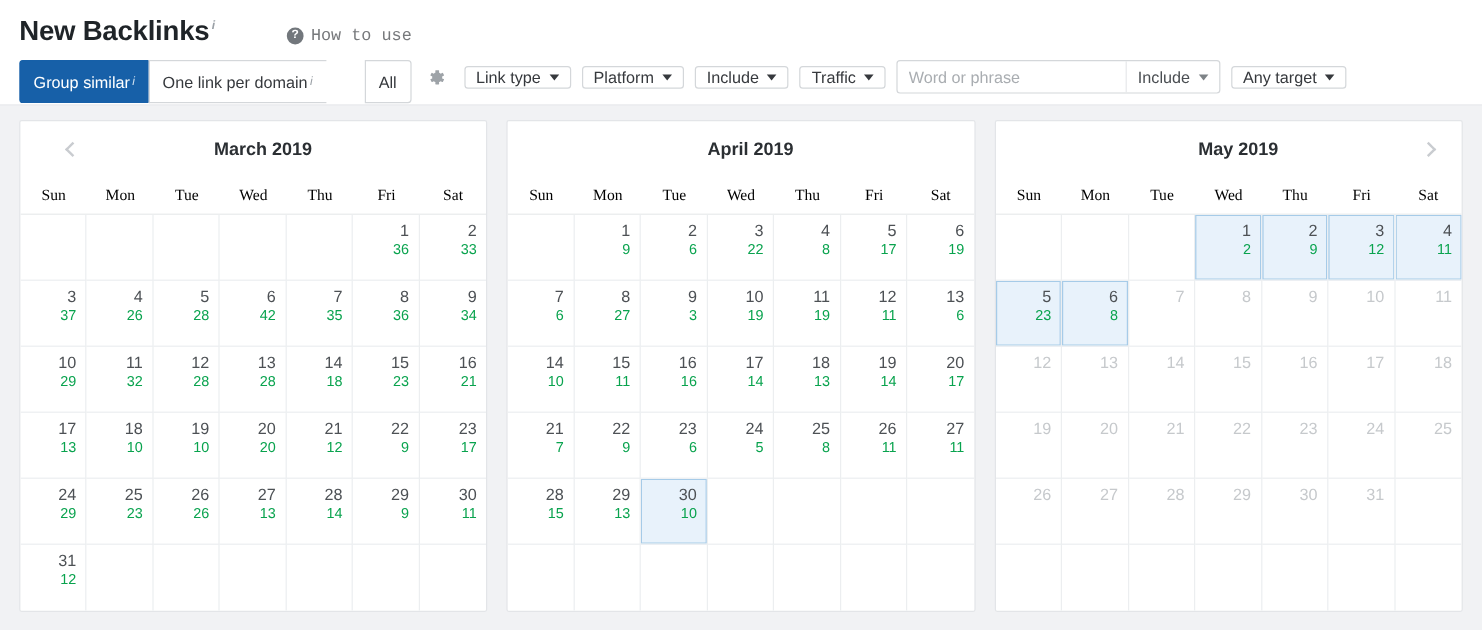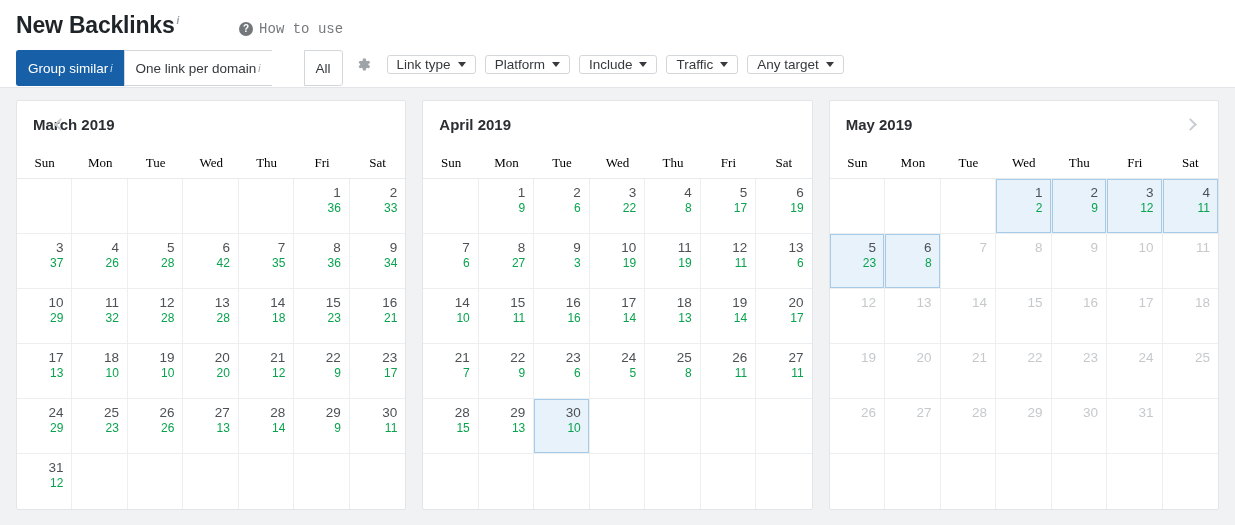--- a/index.html
+++ b/index.html
@@ -172,21 +172,21 @@
     background: #ffffff;
     border: 1px solid #e3e5e8;
     border-radius: 2px;
     overflow: hidden;
   }
   .cal-head {
     position: relative;
     height: 46px;
     display: flex;
     align-items: center;
-    justify-content: flex-start;
+    justify-content: center;
     margin-left: 16px;
   }
   .cal-title {
     font-size: 15px;
     font-weight: bold;
     color: #2b2f33;
   }
   .nav-arrow {
     position: absolute;
     top: 0;
@@ -304,20 +304,27 @@
     </div>
     <div class="dropdown">
       <span>Include</span>
       <span class="caret"></span>
     </div>
     <div class="dropdown">
       <span>Traffic</span>
       <span class="caret"></span>
     </div>
 
+    <div class="search-group">
+      <input class="search-input" type="text" placeholder="Word or phrase" style="">
+      <div class="include-dd">
+        <span>Include</span>
+        <span class="caret"></span>
+      </div>
+    </div>
 
     <div class="dropdown">
       <span>Any target</span>
       <span class="caret"></span>
     </div>
 
   </div>
 </div>
 
 <div class="calendars" id="calendars">

